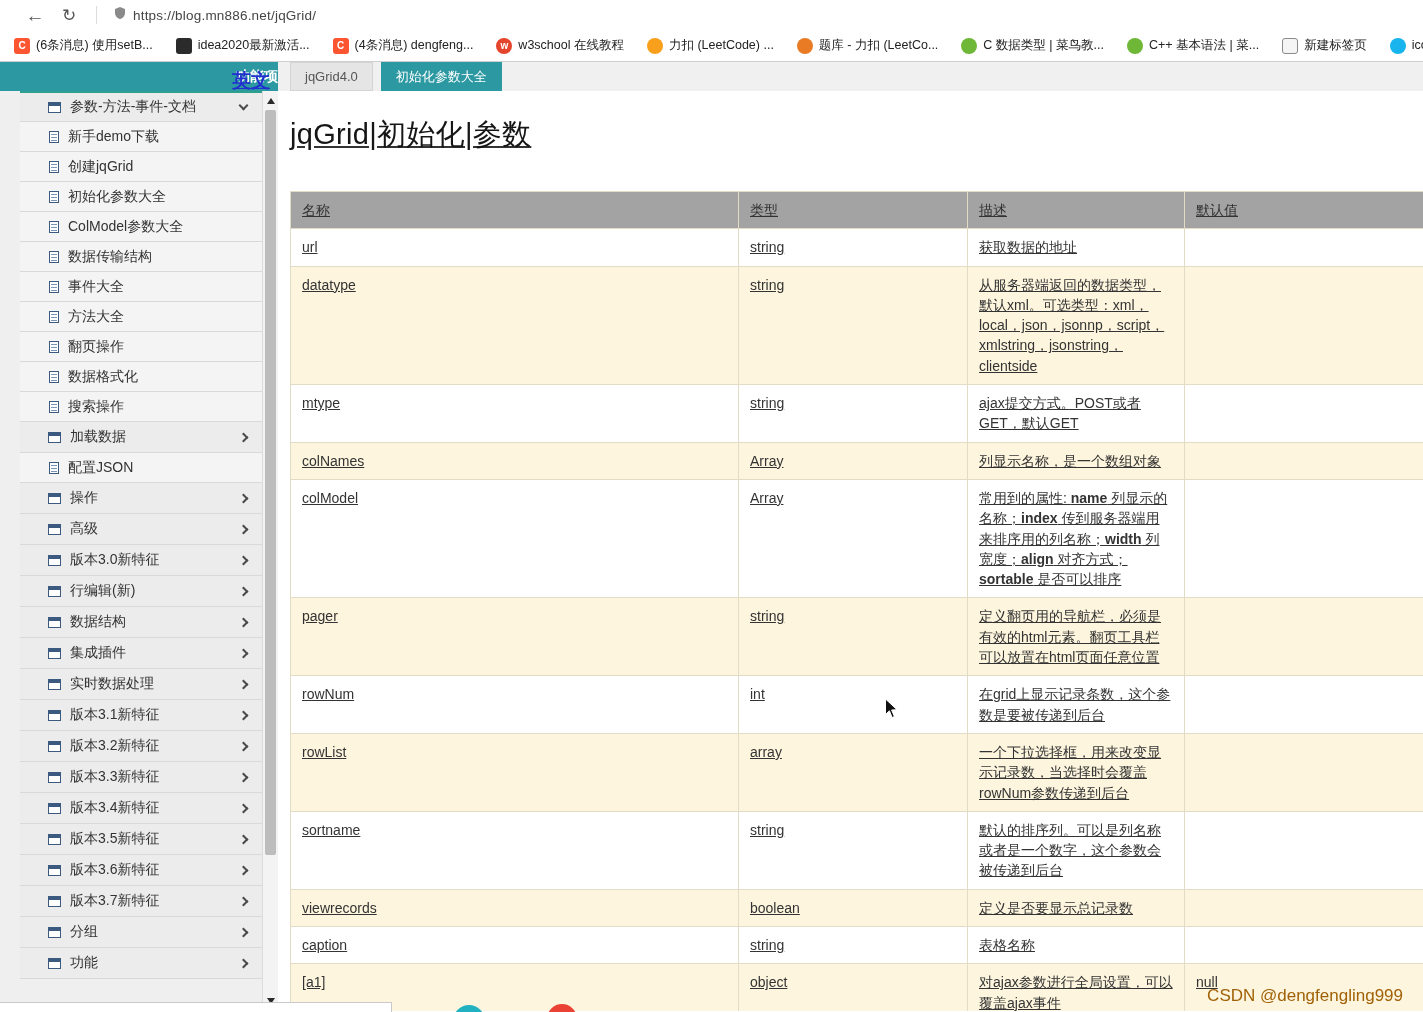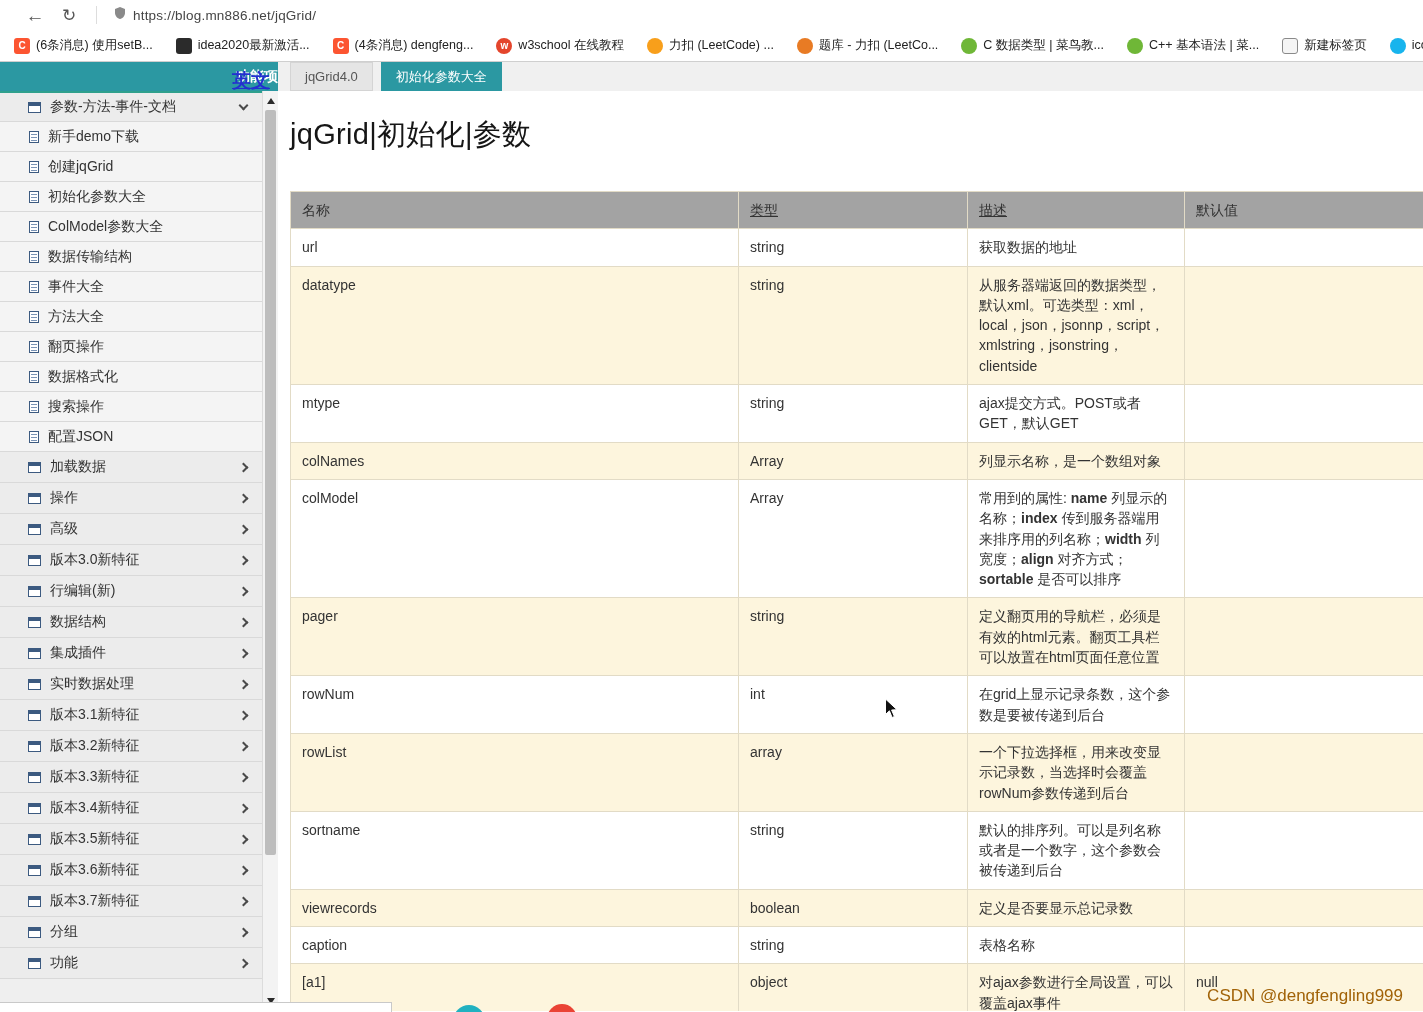--- a/index.html
+++ b/index.html
@@ -24,21 +24,21 @@
   .favicon.outline { border:1px solid #8a8a8a; color:#666; }
 
   
   .app { display:flex; height:949px; }
 
   
   .sidebar { width:278px; flex-shrink:0; background:#efefef; position:relative; }
   .sidebar-header { height:29px; background:#2b98a2; color:#fff; display:flex; align-items:center; justify-content:flex-end; position:relative; font-size:14px; font-weight:bold; }
   .lang-link { position:absolute; right:8px; top:6px; color:#2330d0; text-decoration:underline; font-size:19px; font-weight:bold; cursor:pointer; }
   .side-list { position:absolute; top:29px; left:0; width:262px; bottom:0; overflow:hidden; }
-  .side-item { display:flex; align-items:center; height:31px; border-bottom:1px solid #d9d9d9; padding:0 12px 0 28px; font-size:14px; color:#333; background:#ececec; cursor:pointer; position:relative; }
+  .side-item { display:flex; align-items:center; height:31px; border-bottom:1px solid #d9d9d9; padding:0 12px 0 28px; font-size:14px; color:#333; background:#ececec; cursor:pointer; position:relative;margin-left:20px; }
   .side-item.sub { height:30px; padding-left:29px; background:#f4f4f4; }
   .side-item.group.expanded { border-top:2px solid #2fa08d; }
   .side-label { flex:1; white-space:nowrap; overflow:hidden; }
   .chev { width:7px; height:7px; border-right:2px solid #4a4a4a; border-bottom:2px solid #4a4a4a; transform:rotate(-45deg); flex-shrink:0; margin-right:3px; }
   .chev.down { transform:rotate(45deg); margin-top:-4px; }
   .win-icon { width:13px; height:11px; border:1px solid #3c5a80; margin-right:9px; position:relative; background:#fff; flex-shrink:0; }
   .win-icon::before { content:""; position:absolute; top:0; left:0; right:0; height:3px; background:#3c5a80; }
   .doc-icon { width:10px; height:12px; border:1px solid #3c5a80; margin-right:9px; background:#fff; position:relative; flex-shrink:0; }
   .doc-icon::before { content:""; position:absolute; left:1px; right:1px; top:2px; height:8px;
     background:repeating-linear-gradient(to bottom,#7a93b5 0 1px,transparent 1px 3px); }
@@ -48,21 +48,21 @@
   .arr { position:absolute; left:4px; width:0; height:0; border-left:4px solid transparent; border-right:4px solid transparent; }
   .arr.up { top:7px; border-bottom:6px solid #2b2b2b; }
   .arr.down { bottom:7px; border-top:6px solid #2b2b2b; }
   .thumb { position:absolute; left:2px; top:19px; width:11px; height:745px; background:#bdbdbd; border-radius:2px; }
 
   
   .main { flex:1; display:flex; flex-direction:column; background:#fff; min-width:0; }
   .tabbar { height:29px; background:#f0f0f0; display:flex; align-items:stretch; padding-left:12px; gap:8px; }
   .tab { display:flex; align-items:center; padding:8px 14px; font-size:13px; color:#555; background:#e5e5e5; border:1px solid #d4d4d4; cursor:pointer; white-space:nowrap; }
   .tab.active { background:#2b98a2; color:#fff; border-color:#2b98a2; }
-  .content { flex:1; padding-left:12px; position:relative; overflow:hidden; }
+  .content { flex:1; padding-left:12px; position:relative; overflow:hidden;text-decoration:underline; }
   .page-title { margin:24px 0 36px 0; font-size:29px; font-weight:500; color:#161616; letter-spacing:.3px; }
 
   
   table { border-collapse:collapse; table-layout:fixed; width:1133px; }
   col.c1{width:448px} col.c2{width:229px} col.c3{width:217px} col.c4{width:239px}
   th,td { border:1px solid #e2dbc6; padding:8px 11px; vertical-align:top; text-align:left; font-size:14px; line-height:1.45; color:#333; font-weight:normal; }
   thead th { background:#a3a3a3; }
   th.u { text-decoration:underline; cursor:pointer; }
   tr.alt td { background:#fdf5dd; }
   td b { font-weight:bold; }
@@ -178,28 +178,28 @@
           <span class="side-label">翻页操作</span>
         </div>
         <div class="side-item sub">
           <span class="doc-icon"></span>
           <span class="side-label">数据格式化</span>
         </div>
         <div class="side-item sub">
           <span class="doc-icon"></span>
           <span class="side-label">搜索操作</span>
         </div>
+        <div class="side-item group">
+          <span class="win-icon"></span>
+          <span class="side-label">加载数据</span>
+          <span class="chev"></span>
+        </div>
         <div class="side-item sub">
           <span class="doc-icon"></span>
           <span class="side-label">配置JSON</span>
-        </div>
-        <div class="side-item group">
-          <span class="win-icon"></span>
-          <span class="side-label">加载数据</span>
-          <span class="chev"></span>
         </div>
         <div class="side-item group">
           <span class="win-icon"></span>
           <span class="side-label">操作</span>
           <span class="chev"></span>
         </div>
         <div class="side-item group">
           <span class="win-icon"></span>
           <span class="side-label">高级</span>
           <span class="chev"></span>

